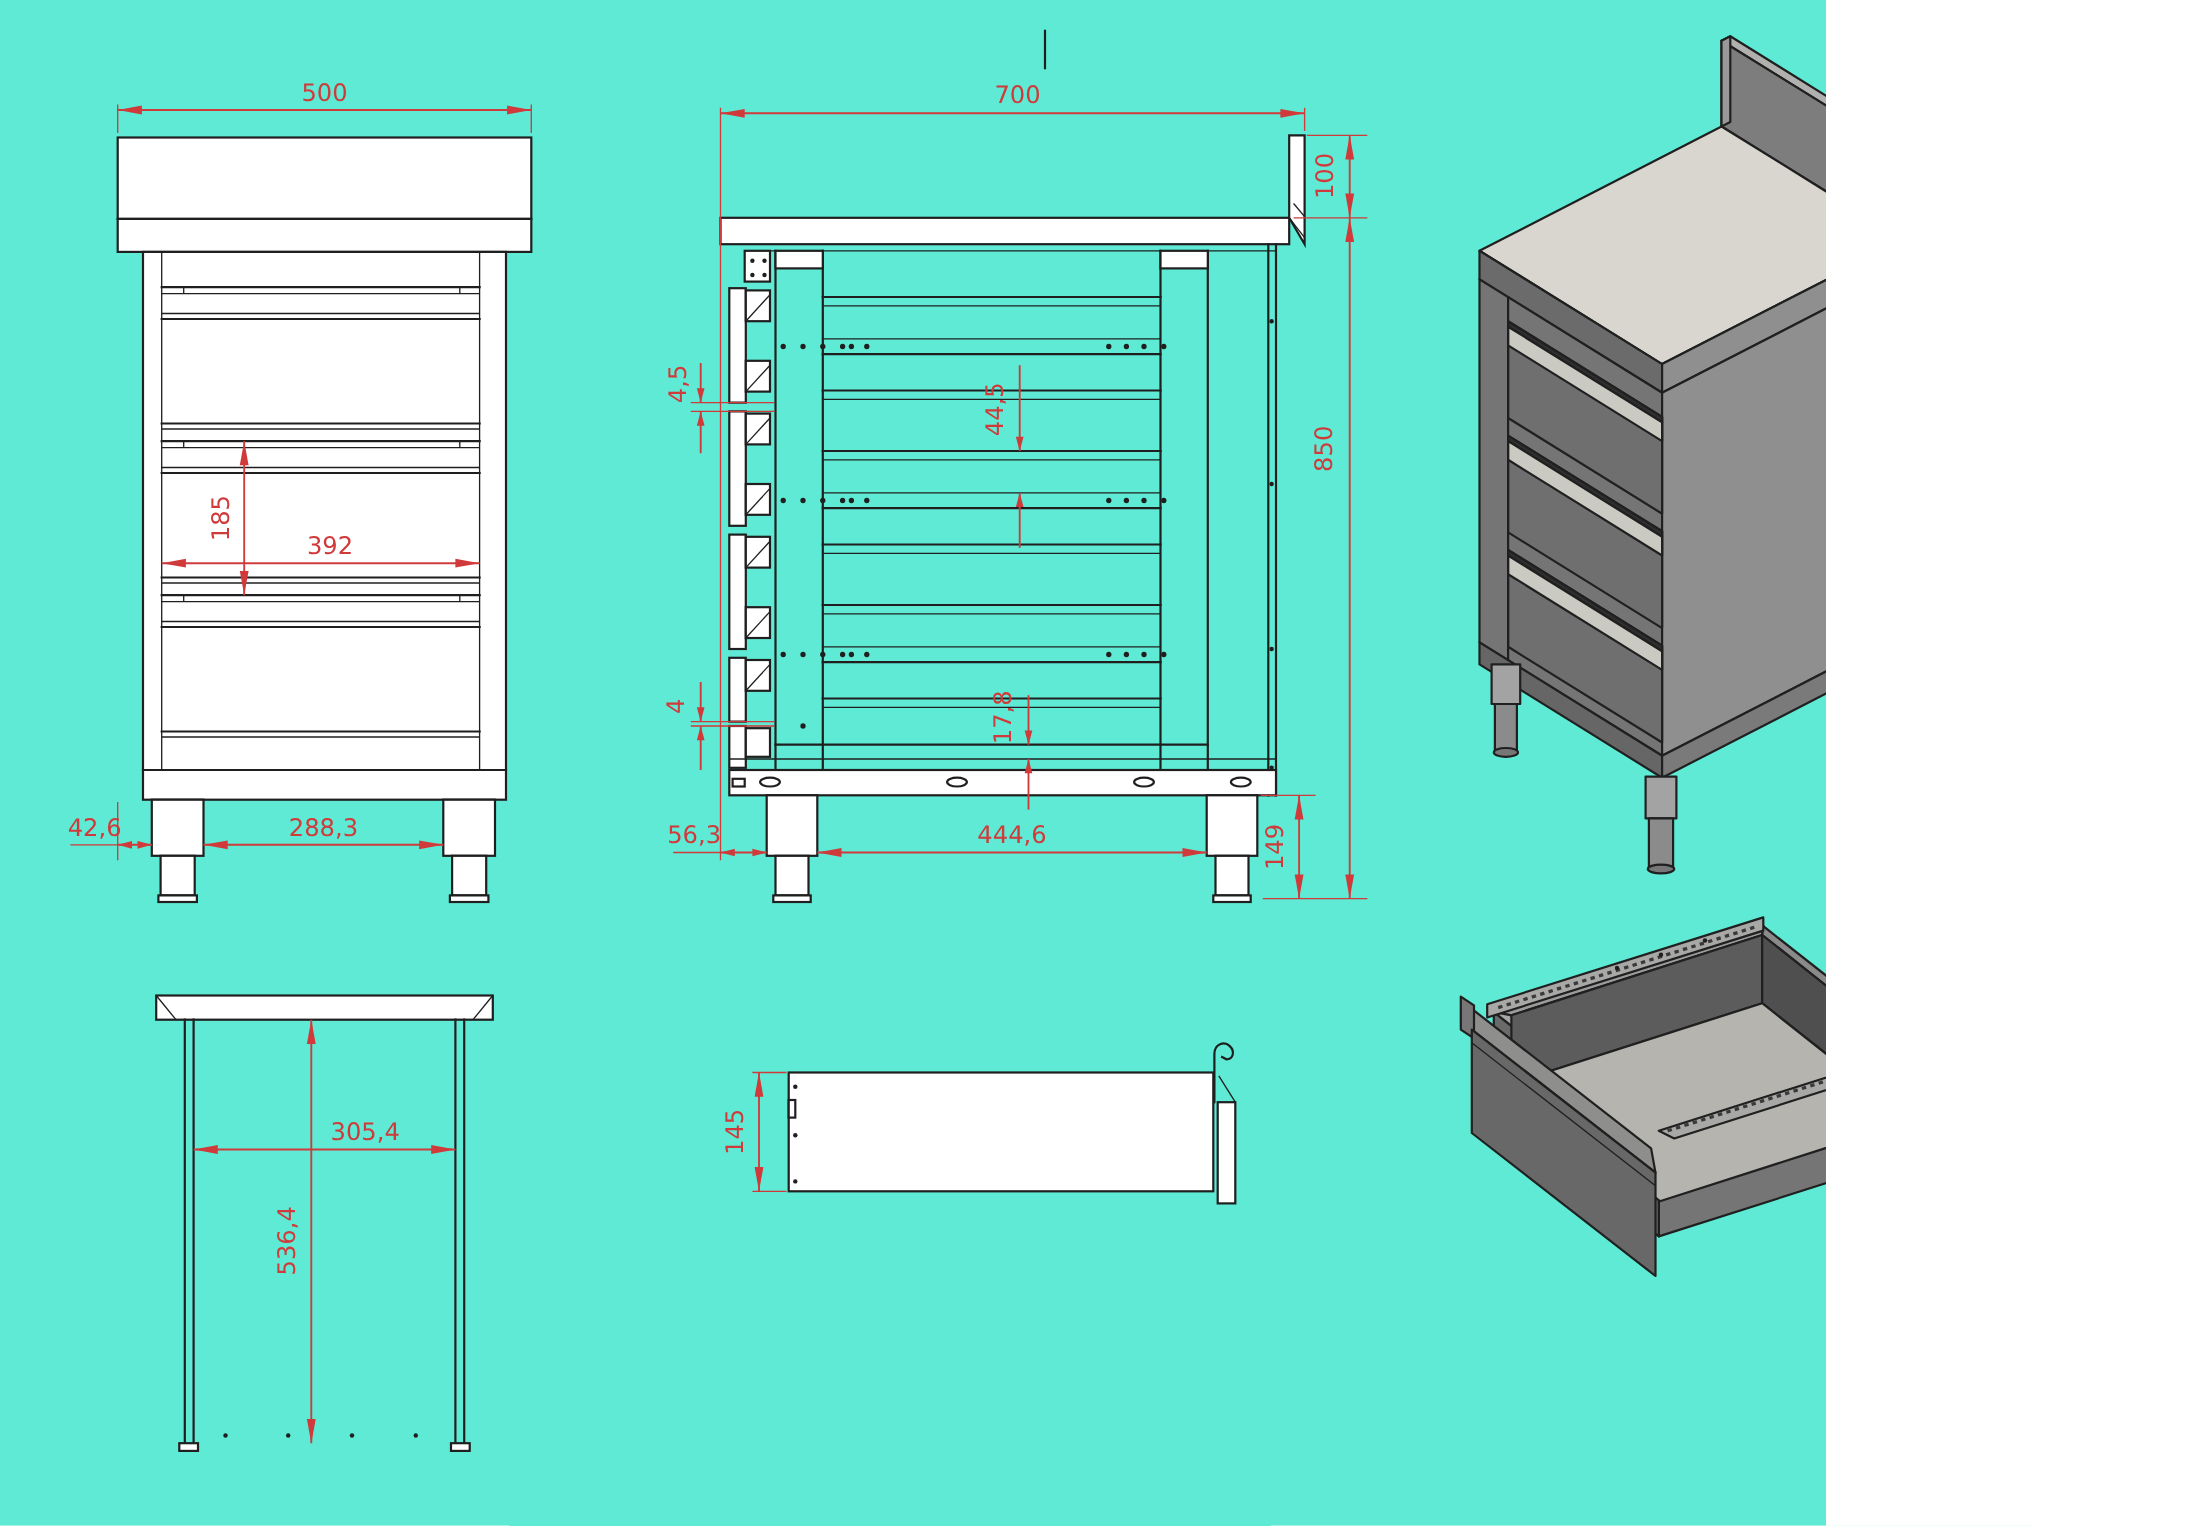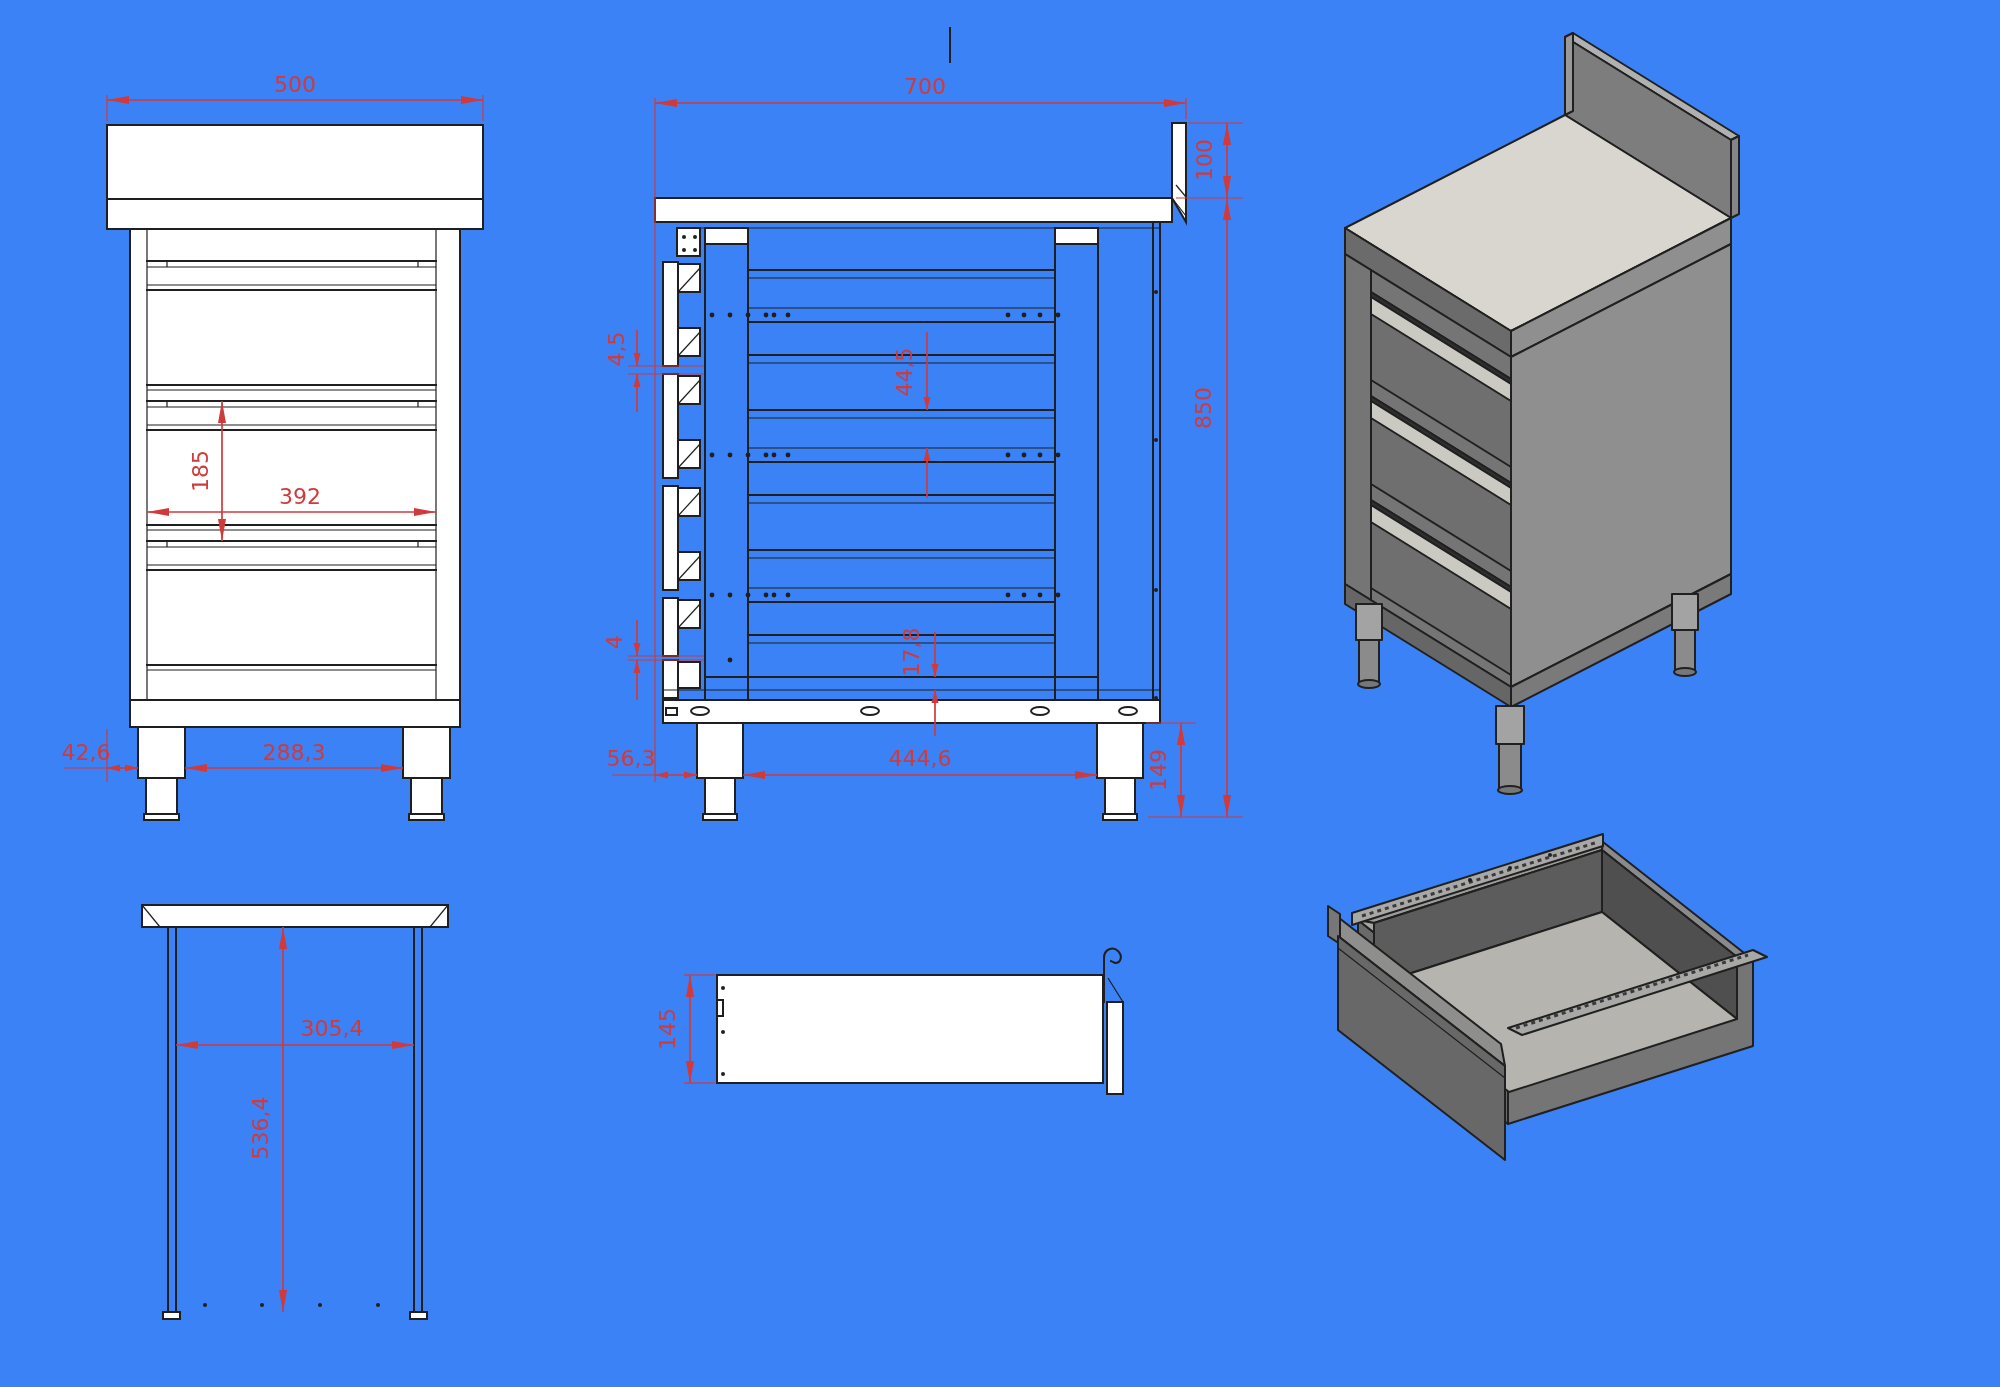--- a/index.html
+++ b/index.html
@@ -1,16 +1,16 @@
 <!DOCTYPE html>
 <html><head>
 <meta charset="utf-8">
 <style>
   html,body{margin:0;padding:0;background:#ffffff;}
-  .sheet{position:relative;width:2000px;height:1387px;background:#3b82f6;overflow:hidden;}
+  .sheet{position:relative;width:1660px;height:1387px;background:#5eead4;overflow:hidden;}
   svg{display:block;}
   
   .k{stroke:#1f1f1f;stroke-width:2;fill:none;stroke-linecap:square;}
   .kt{stroke:#1f1f1f;stroke-width:1.2;fill:none;}
   .kf{stroke:#1f1f1f;stroke-width:2;fill:#ffffff;}
   .hole{fill:#1f1f1f;stroke:none;}
   
   .r{stroke:#d03a3a;stroke-width:1.7;fill:none;}
   .re{stroke:#d03a3a;stroke-width:1.2;fill:none;}
   .rt{fill:#d03a3a;font-family:"DejaVu Sans",sans-serif;font-size:22px;text-anchor:middle;}

